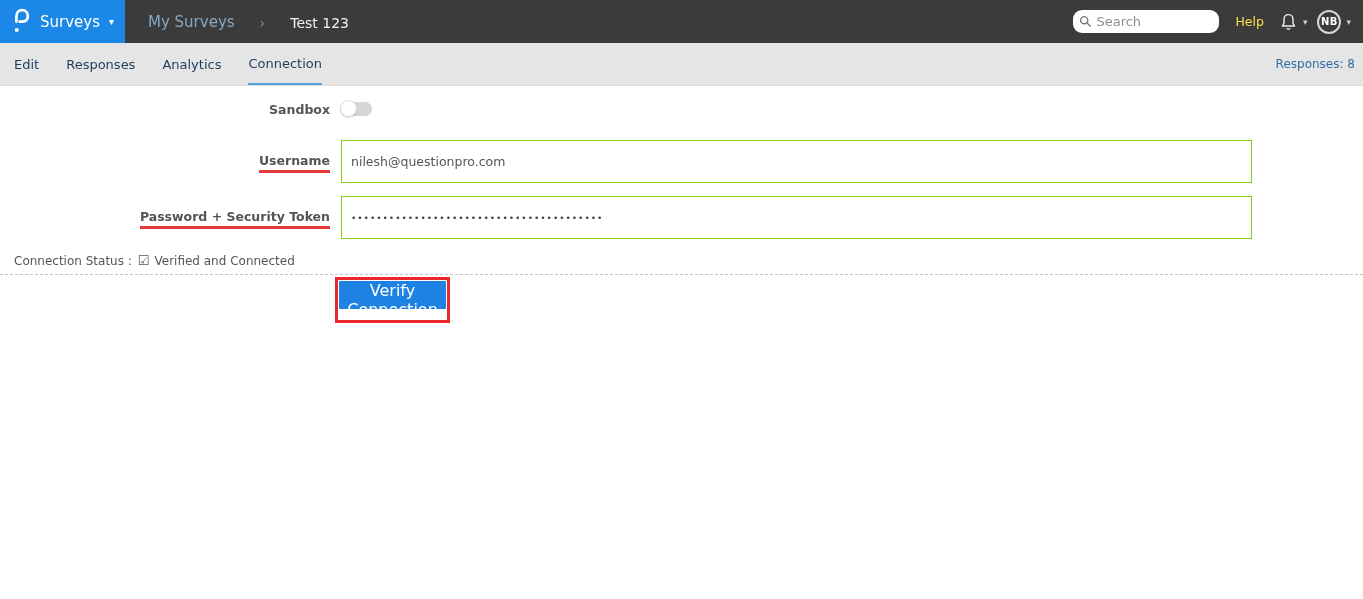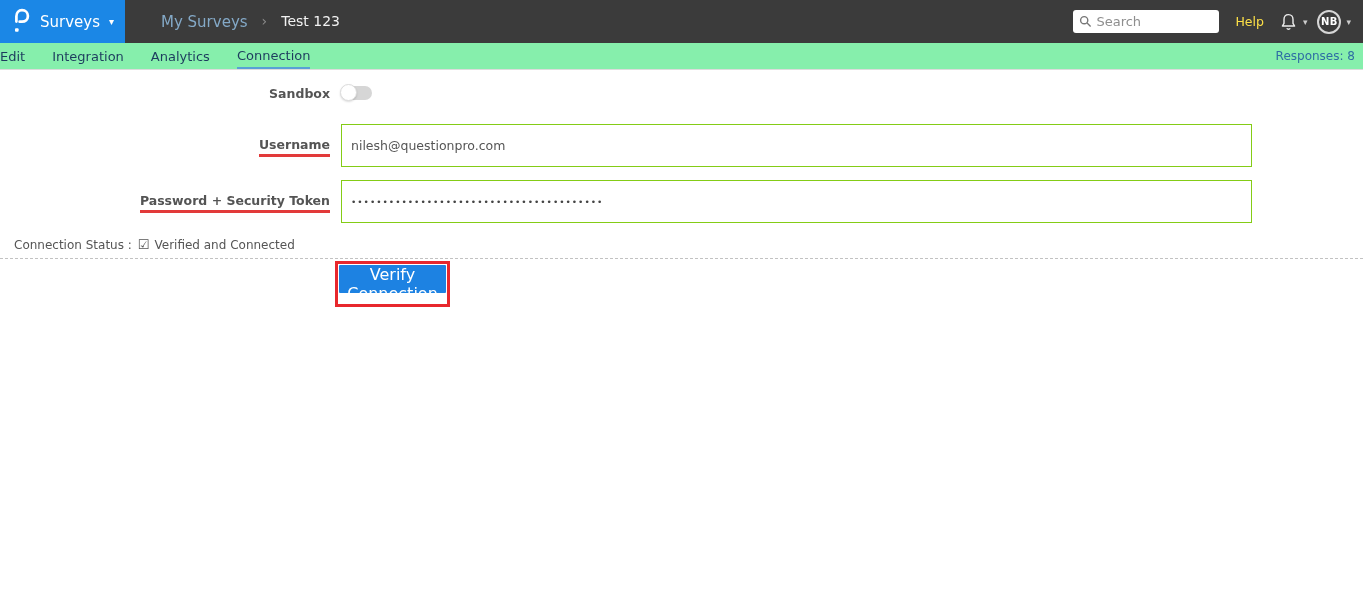--- a/index.html
+++ b/index.html
@@ -4,36 +4,36 @@
 <style>
   * { box-sizing: border-box; margin: 0; padding: 0; }
   html, body { width: 1363px; height: 599px; background: #ffffff; font-family: "DejaVu Sans", sans-serif; overflow: hidden; }
 
   
   .topbar { height: 43px; background: #3b3b3b; display: flex; align-items: center; }
   .brand { width: 125px; height: 43px; background: #1b87e6; display: flex; align-items: center; padding-left: 13px; flex: none; }
   .brand-logo { margin-right: 10px; display: flex; align-items: center; }
   .brand-name { color: #ffffff; font-size: 15px; }
   .brand-caret { color: #ffffff; font-size: 10px; margin-left: 9px; }
-  .breadcrumb { display: flex; align-items: flex-start; margin-left: 36px; }
+  .breadcrumb { display: flex; align-items: flex-end; margin-left: 23px; gap: 11px; }
   .crumb-parent { color: #84a9c7; font-size: 15px; }
   .crumb-sep { color: #8a8a8a; font-size: 14px; margin: 0 14px; }
   .crumb-current { color: #f2f2f2; font-size: 14px; }
   .topbar-right { margin-left: auto; display: flex; align-items: center; padding-right: 12px; }
-  .searchbox { width: 146px; height: 23px; background: #ffffff; border-radius: 3px; display: flex; align-items: center; padding: 0 6px; margin-left: 28px; }
+  .searchbox { width: 146px; height: 23px; background: #ffffff; border-radius: 9px; display: flex; align-items: center; padding: 0 6px; margin-left: 28px; }
   .searchbox input { border: none; outline: none; width: 100%; font-size: 13px; color: #555; margin-left: 4px; font-family: "DejaVu Sans", sans-serif; }
   .searchbox input::placeholder { color: #8e8e8e; }
   .help-label { color: #fde047; font-size: 12.5px; margin: 0 15px 0 16px; }
   .bell-wrap { display: flex; align-items: center; }
   .small-caret { color: #cccccc; font-size: 9px; margin: 0 10px 0 5px; }
   .avatar { width: 24px; height: 24px; border-radius: 50%; border: 2px solid #d6d6d6; color: #ffffff; font-size: 10px; font-weight: bold; display: flex; align-items: center; justify-content: center; letter-spacing: 0.5px; }
   .avatar-caret { color: #cccccc; font-size: 9px; margin-left: 5px; }
 
   
-  .subnav { height: 27px; background: #86efac; border-bottom: 1px solid #dcdcdc; display: flex; align-items: stretch; }
+  .subnav { height: 43px; background: #e5e5e5; border-bottom: 1px solid #dcdcdc; display: flex; align-items: stretch; padding-left: 14px; }
   .tab { display: flex; align-items: center; font-size: 13px; font-weight: 500; color: #1d3c5e; margin-right: 27px; cursor: pointer; }
   .tab.active { border-bottom: 2px solid #58a0d6; }
   .responses { margin-left: auto; align-self: center; padding-right: 8px; font-size: 12px; color: #2e6da4; }
 
   
   .main { padding-top: 13px; }
   .form-row { display: flex; align-items: center; }
   .lbl-col { width: 330px; text-align: right; flex: none; }
   .lbl { font-size: 12.5px; font-weight: bold; color: #545454; }
   .lbl.red-underline { display: inline-block; border-bottom: 3px solid #e23a3a; padding-bottom: 2px; }
@@ -97,21 +97,21 @@
       </span>
       <span class="small-caret">▾</span>
     </span>
     <span class="avatar">NB</span>
     <span class="avatar-caret">▾</span>
   </div>
 </div>
 
 <div class="subnav">
   <div class="tab">Edit</div>
-  <div class="tab">Integration</div>
+  <div class="tab">Responses</div>
   <div class="tab">Analytics</div>
   <div class="tab active">Connection</div>
   <div class="responses">Responses: 8</div>
 </div>
 
 <div class="main">
 
   <div class="form-row row-sandbox">
     <div class="lbl-col"><span class="lbl">Sandbox</span></div>
     <div class="field-col">

